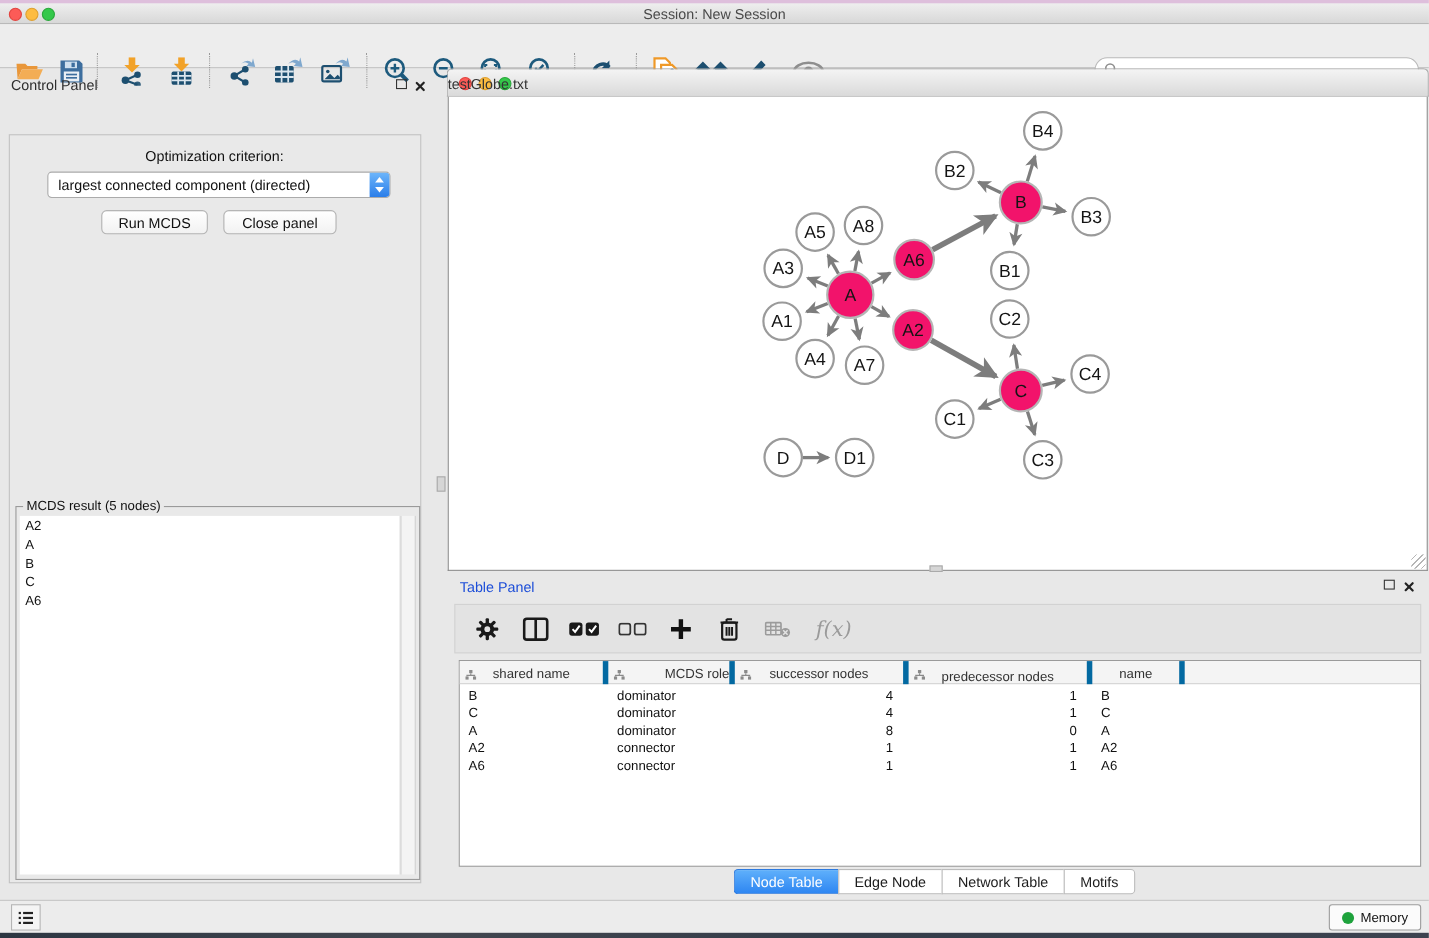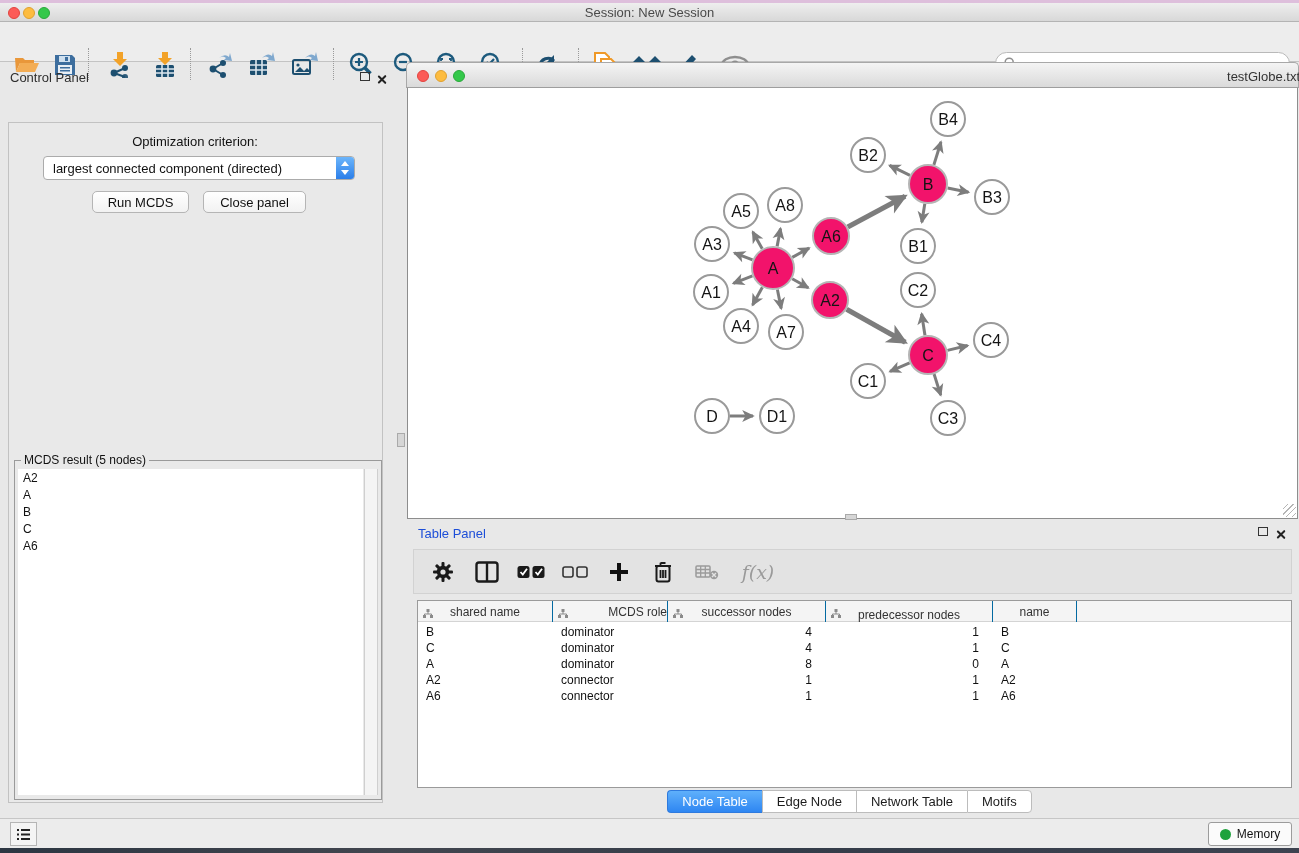--- a/index.html
+++ b/index.html
@@ -48,36 +48,36 @@
   #close-btn { left:203px; top:191px; width:103px; }
   #fieldset { left:14px; top:460px; width:368px; height:340px; border:1px solid #9a9a9a; }
   #fieldset-legend { position:absolute; left:6px; top:-8px; background:#e9e9e9; padding:0 3px; font-size:12px; color:#111; }
   #result-list { position:absolute; left:3px; top:8px; width:345px; height:326px; background:#ffffff; }
   #result-lane { position:absolute; right:3px; top:8px; width:14px; height:326px; background:#f4f4f4; border-left:1px solid #cfcfcf; border-right:1px solid #cfcfcf; }
   .list-item { font-size:12px; color:#111; padding:1.5px 0 1.5px 5px; }
 
   
   #net-win { left:406px; top:62px; width:893px; height:458px; }
   #net-titlebar { left:0; top:0; width:893px; height:26px; background:linear-gradient(#f4f4f4,#dadada); border:1px solid #a8a8a8; border-bottom:1px solid #9e9e9e; border-radius:5px 5px 0 0; }
-  #net-title { left:0; top:6px; width:893px; text-align:right; font-size:13px; color:#333; }
+  #net-title { left:0; top:6px; width:893px; text-align:left; font-size:13px; color:#333; }
   #net-canvas { left:1px; top:26px; width:891px; height:431px; background:#ffffff; border:1px solid #8d8d8d; border-top:none; }
   #graph-svg { position:absolute; left:0; top:0; }
   .resize-corner { right:1px; bottom:1px; width:13px; height:13px;
     background:repeating-linear-gradient(135deg, transparent 0 3px, #b5b5b5 3px 4px); }
   .split-h { left:845px; top:514px; width:12px; height:6px; background:#d6d6d6; border:1px solid #aaa; }
   .split-v { left:397px; top:433px; width:8px; height:14px; background:#d6d6d6; border:1px solid #aaa; }
 
   
   #tp-title { left:418px; top:526px; font-size:13px; color:#1d4ed8; }
   #tp-toolbar { left:413px; top:549px; width:879px; height:45px; background:#e3e3e3; border:1px solid #d2d2d2; display:flex; align-items:center; }
   .tp-icon { margin-left:14px; display:flex; align-items:center; justify-content:center; width:30px; height:30px; }
   .fx { font-family:"DejaVu Serif", serif; font-style:italic; font-size:19px; color:#9a9a9a; }
   #node-table { left:417px; top:600px; width:875px; height:188px; background:#ffffff; border:1px solid #9a9a9a; }
   .th-row { position:absolute; left:0; top:0; height:21px; background:#f4f4f4; border-bottom:1px solid #d4d4d4; }
-  .th-cell { position:absolute; top:0; height:21px; display:flex; align-items:center; justify-content:center; font-size:12px; color:#333; border-right:1px solid #0369a1; }
+  .th-cell { position:absolute; top:0; height:21px; display:flex; align-items:center; justify-content:center; font-size:12px; color:#333; border-right:5px solid #0369a1; }
   .th-cell .colicon { position:absolute; left:5px; top:6px; }
   .td-cell { position:absolute; font-size:12px; color:#111; height:16px; line-height:16px; }
 
   
   #bottom-tabs { left:400px; top:790px; width:899px; display:flex; justify-content:center; }
 
   
   #statusbar { left:0; top:818px; width:1299px; height:30px; background:#ececec; border-top:1px solid #c6c6c6; }
   #list-btn { left:10px; top:822px; width:27px; height:24px; background:#f4f4f4; border:1px solid #b5b5b5; display:flex; align-items:center; justify-content:center; }
   .hamburger { position:relative; width:13px; height:11px; }

